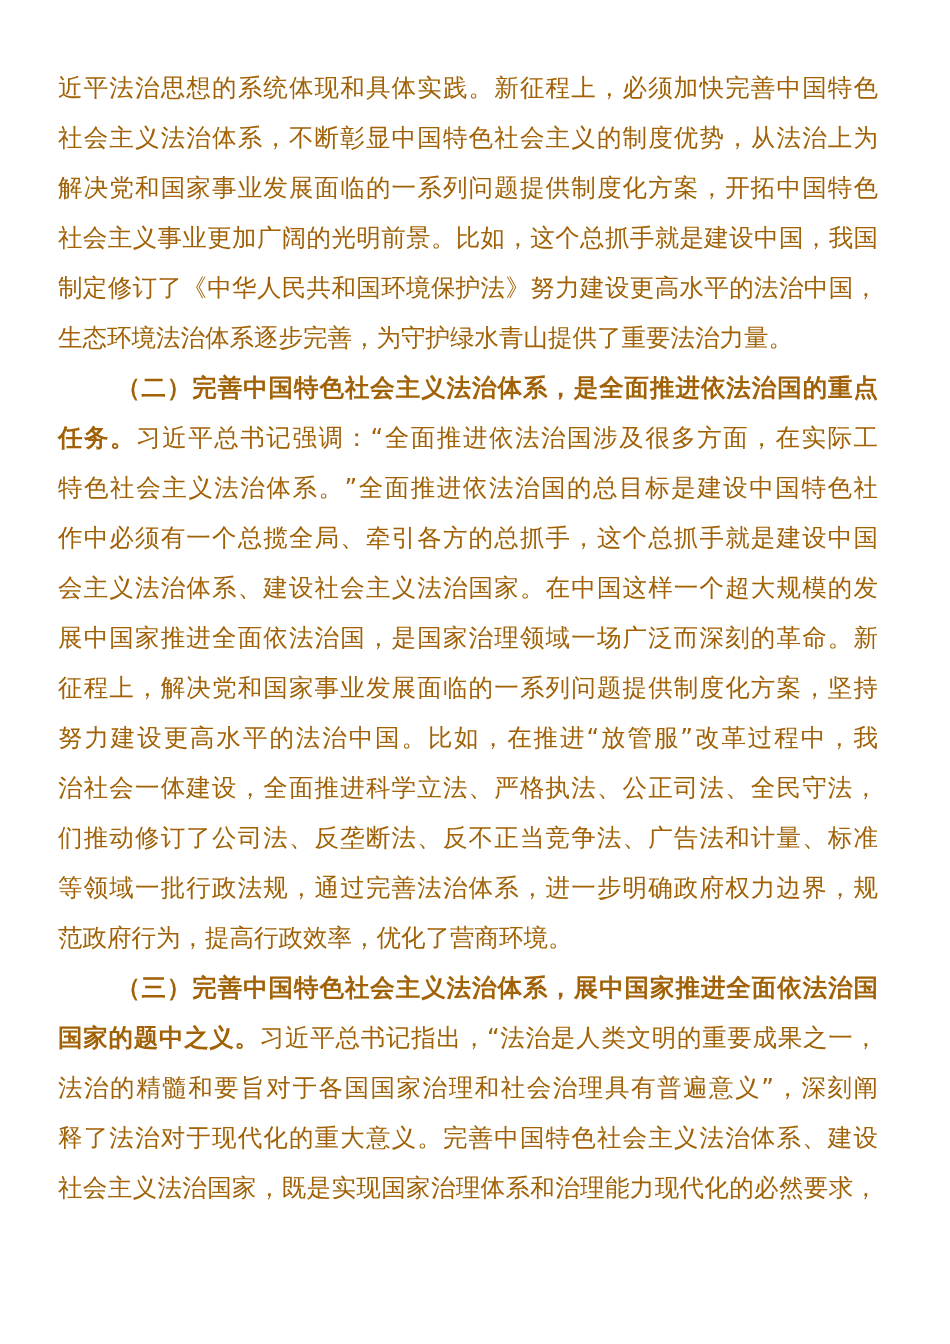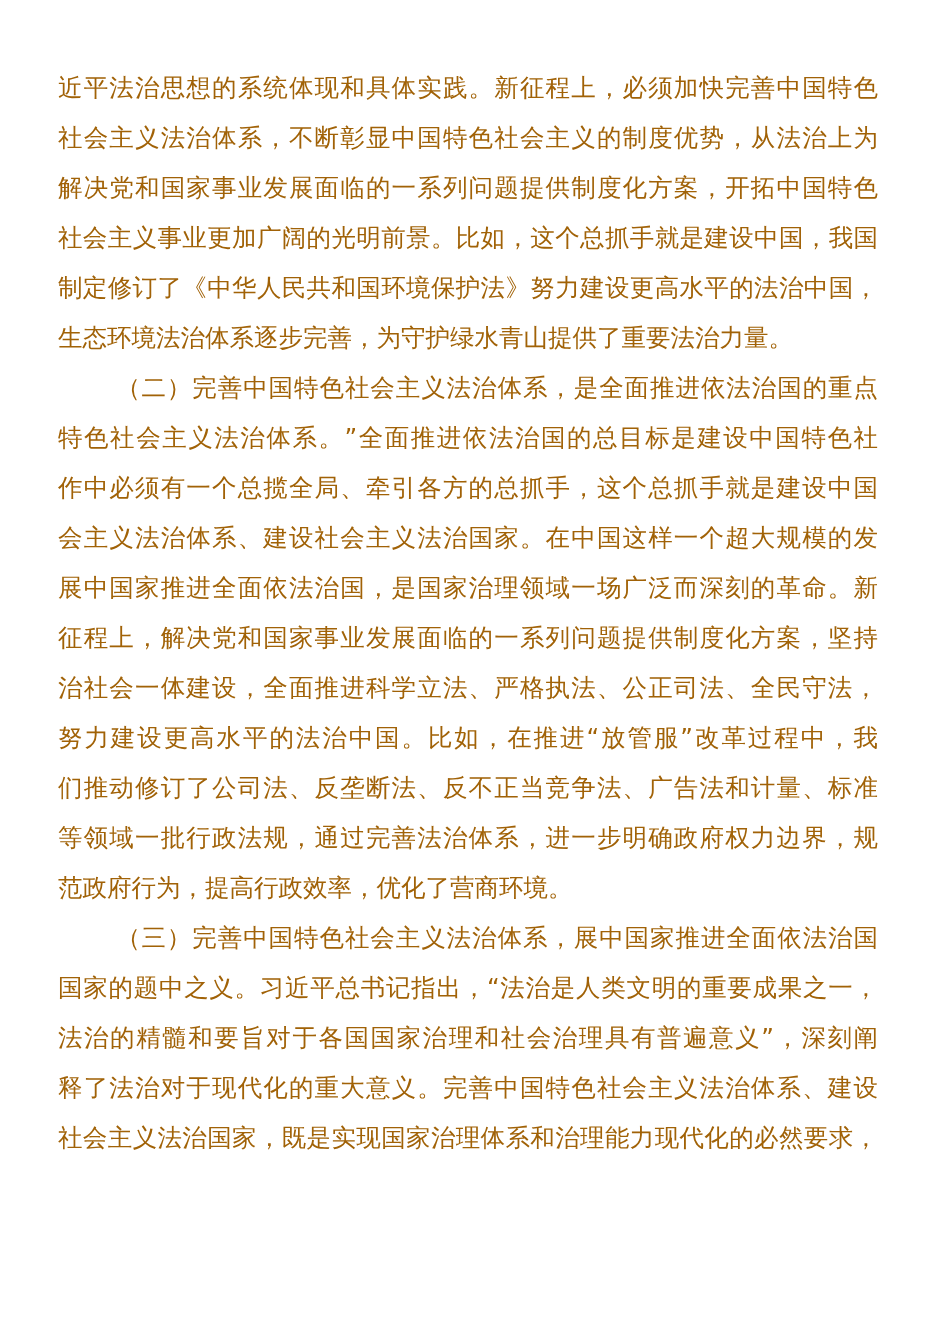--- a/index.html
+++ b/index.html
@@ -10,45 +10,46 @@
       color: #a16207;
     }
     .line {
       height: 50px; line-height: 50px;
       font-size: 24.5px; white-space: nowrap;
       text-align: justify; text-align-last: justify;
       letter-spacing: 0px;
     }
     .line.last { text-align-last: left; }
     .indent { padding-left: 58px; }
-    .bold { font-weight: normal; }
+    .bold { font-weight: bold; }
   </style>
 </head>
 <body>
 
 <div class="page">
 
   <div>
     <div class="line"><span>近平法治思想的系统体现和具体实践。新征程上，必须加快完善中国特色</span></div>
     <div class="line"><span>社会主义法治体系，不断彰显中国特色社会主义的制度优势，从法治上为</span></div>
     <div class="line"><span>解决党和国家事业发展面临的一系列问题提供制度化方案，开拓中国特色</span></div>
     <div class="line"><span>社会主义事业更加广阔的光明前景。比如，这个总抓手就是建设中国，我国</span></div>
     <div class="line"><span>制定修订了《中华人民共和国环境保护法》努力建设更高水平的法治中国，</span></div>
     <div class="line last"><span>生态环境法治体系逐步完善，为守护绿水青山提供了重要法治力量。</span></div>
   </div>
 
   <div>
     <div class="line indent bold"><span>（二）完善中国特色社会主义法治体系，是全面推进依法治国的重点</span></div>
+    <div class="line"><span class="bold">任务。</span><span>习近平总书记强调：“全面推进依法治国涉及很多方面，在实际工</span></div>
     <div class="line"><span>特色社会主义法治体系。”全面推进依法治国的总目标是建设中国特色社</span></div>
     <div class="line"><span>作中必须有一个总揽全局、牵引各方的总抓手，这个总抓手就是建设中国</span></div>
     <div class="line"><span>会主义法治体系、建设社会主义法治国家。在中国这样一个超大规模的发</span></div>
     <div class="line"><span>展中国家推进全面依法治国，是国家治理领域一场广泛而深刻的革命。新</span></div>
     <div class="line"><span>征程上，解决党和国家事业发展面临的一系列问题提供制度化方案，坚持</span></div>
+    <div class="line"><span>努力建设更高水平的法治中国。比如，在推进“放管服”改革过程中，我</span></div>
     <div class="line"><span>治社会一体建设，全面推进科学立法、严格执法、公正司法、全民守法，</span></div>
-    <div class="line"><span>努力建设更高水平的法治中国。比如，在推进“放管服”改革过程中，我</span></div>
     <div class="line"><span>们推动修订了公司法、反垄断法、反不正当竞争法、广告法和计量、标准</span></div>
     <div class="line"><span>等领域一批行政法规，通过完善法治体系，进一步明确政府权力边界，规</span></div>
     <div class="line last"><span>范政府行为，提高行政效率，优化了营商环境。</span></div>
   </div>
 
   <div>
     <div class="line indent bold"><span>（三）完善中国特色社会主义法治体系，展中国家推进全面依法治国</span></div>
     <div class="line"><span class="bold">国家的题中之义。</span><span>习近平总书记指出，“法治是人类文明的重要成果之一，</span></div>
     <div class="line"><span>法治的精髓和要旨对于各国国家治理和社会治理具有普遍意义”，深刻阐</span></div>
     <div class="line"><span>释了法治对于现代化的重大意义。完善中国特色社会主义法治体系、建设</span></div>

